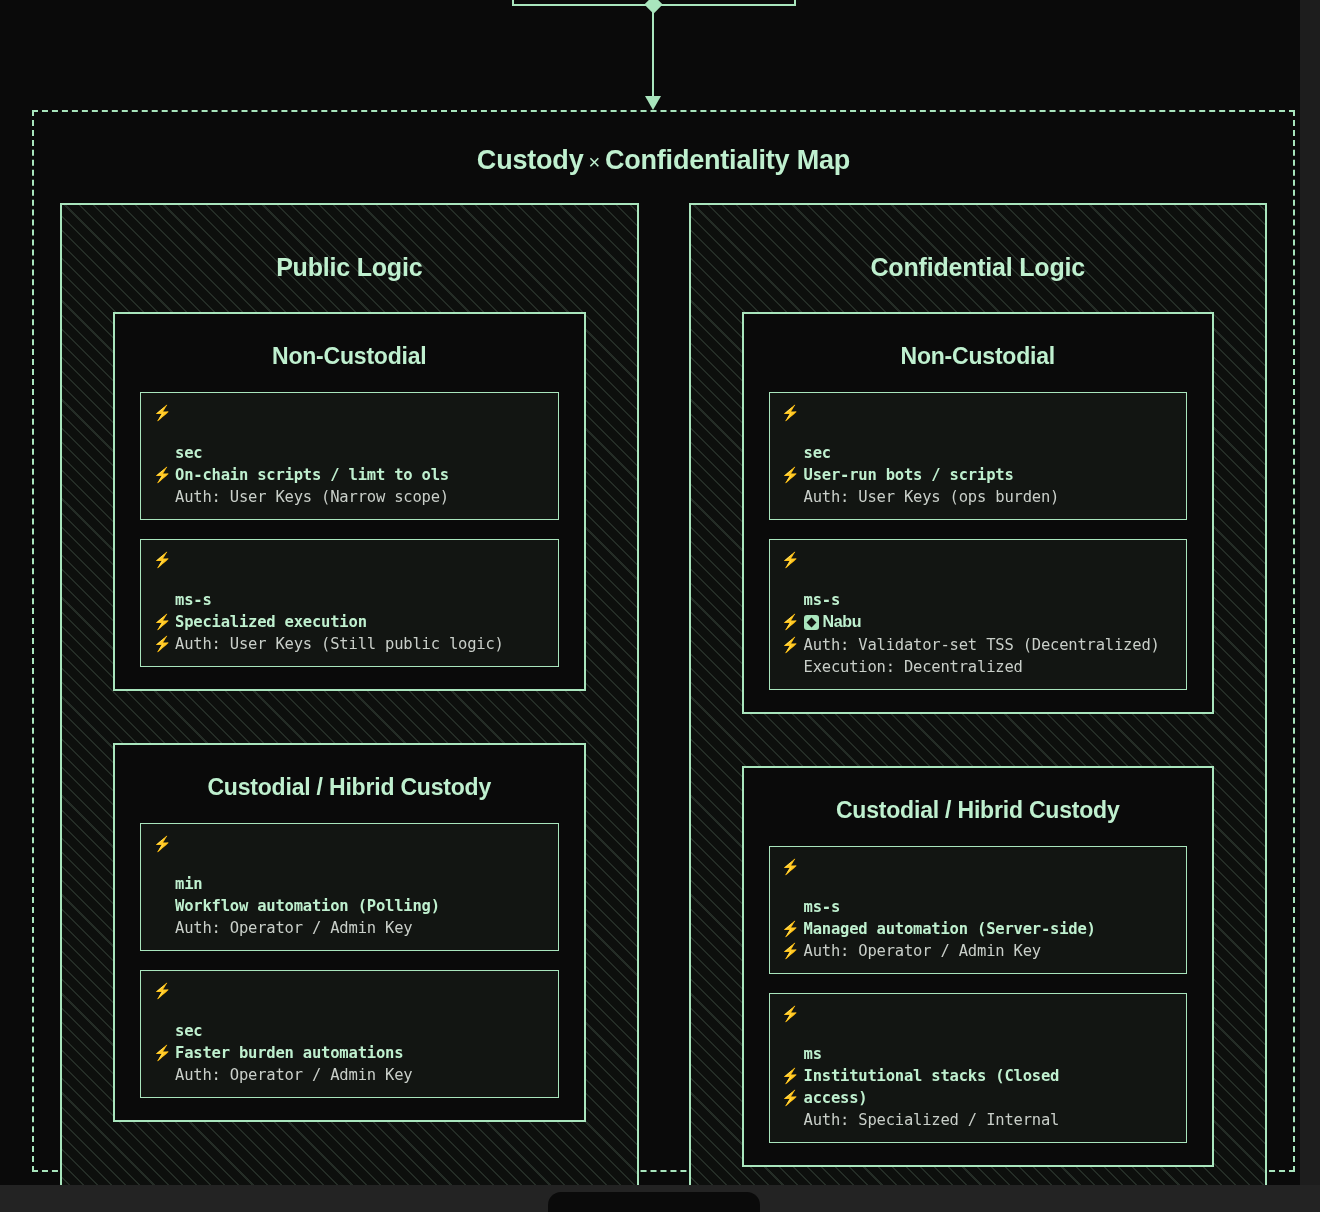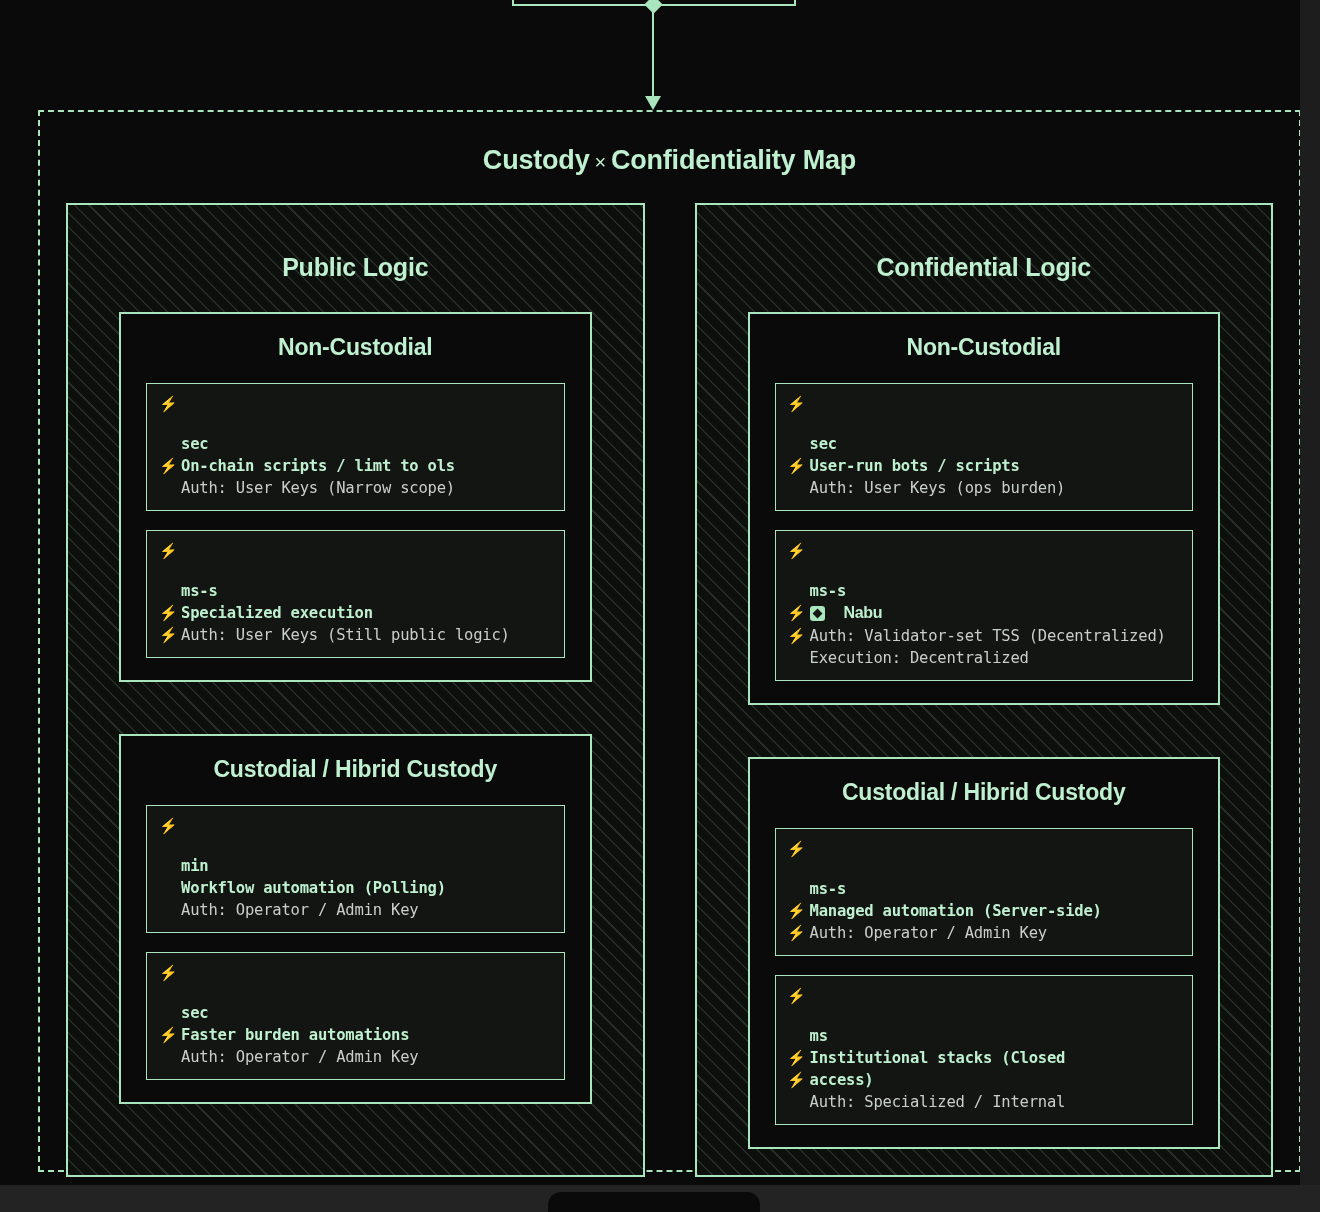--- a/index.html
+++ b/index.html
@@ -47,21 +47,21 @@
     left: 645px; top: 96px;
     width: 0; height: 0;
     border-left: 8px solid transparent;
     border-right: 8px solid transparent;
     border-top: 14px solid #a9e5bd;
   }
 
   
   .map-frame {
     position: absolute;
-    left: 38px; top: 110px;
+    left: 32px; top: 110px;
     width: 1263px; height: 1062px;
     border: 2px dashed #a9e5bd;
     box-sizing: border-box;
     background: #0a0a0a;
   }
   .map-title {
     text-align: center;
     color: #bff0cf;
     font-size: 27px;
     font-weight: bold;
@@ -102,21 +102,21 @@
     font-weight: bold;
     letter-spacing: -0.2px;
     margin: 26px 0 30px 0;
   }
 
   
   .group {
     border: 2px solid #a9e5bd;
     background: #0a0a0a;
     margin: 0 51px 52px 51px;
-    padding: 14px 0 22px 0;
+    padding: 23px 0 22px 0;
   }
   .group:last-child { margin-bottom: 0; }
   .group-title {
     text-align: center;
     color: #bff0cf;
     font-size: 23px;
     font-weight: bold;
     letter-spacing: -0.2px;
     margin: 6px 0 22px 0;
   }
@@ -150,21 +150,21 @@
     letter-spacing: -0.2px;
   }
   .tag   { color: #bff0cf; font-weight: bold; margin-top: 40px; }
   .head  { color: #bff0cf; font-weight: bold; }
   .auth  { color: #c9cfc9; }
 
   
   .brand {
     display: inline-flex;
     align-items: center;
-    gap: 19px;
+    gap: 4px;
     justify-content: center;
   }
   .brand-mark {
     width: 15px; height: 15px;
     background: #a9e5bd;
     border-radius: 3px;
     display: inline-flex;
     align-items: center;
     justify-content: center;
   }

